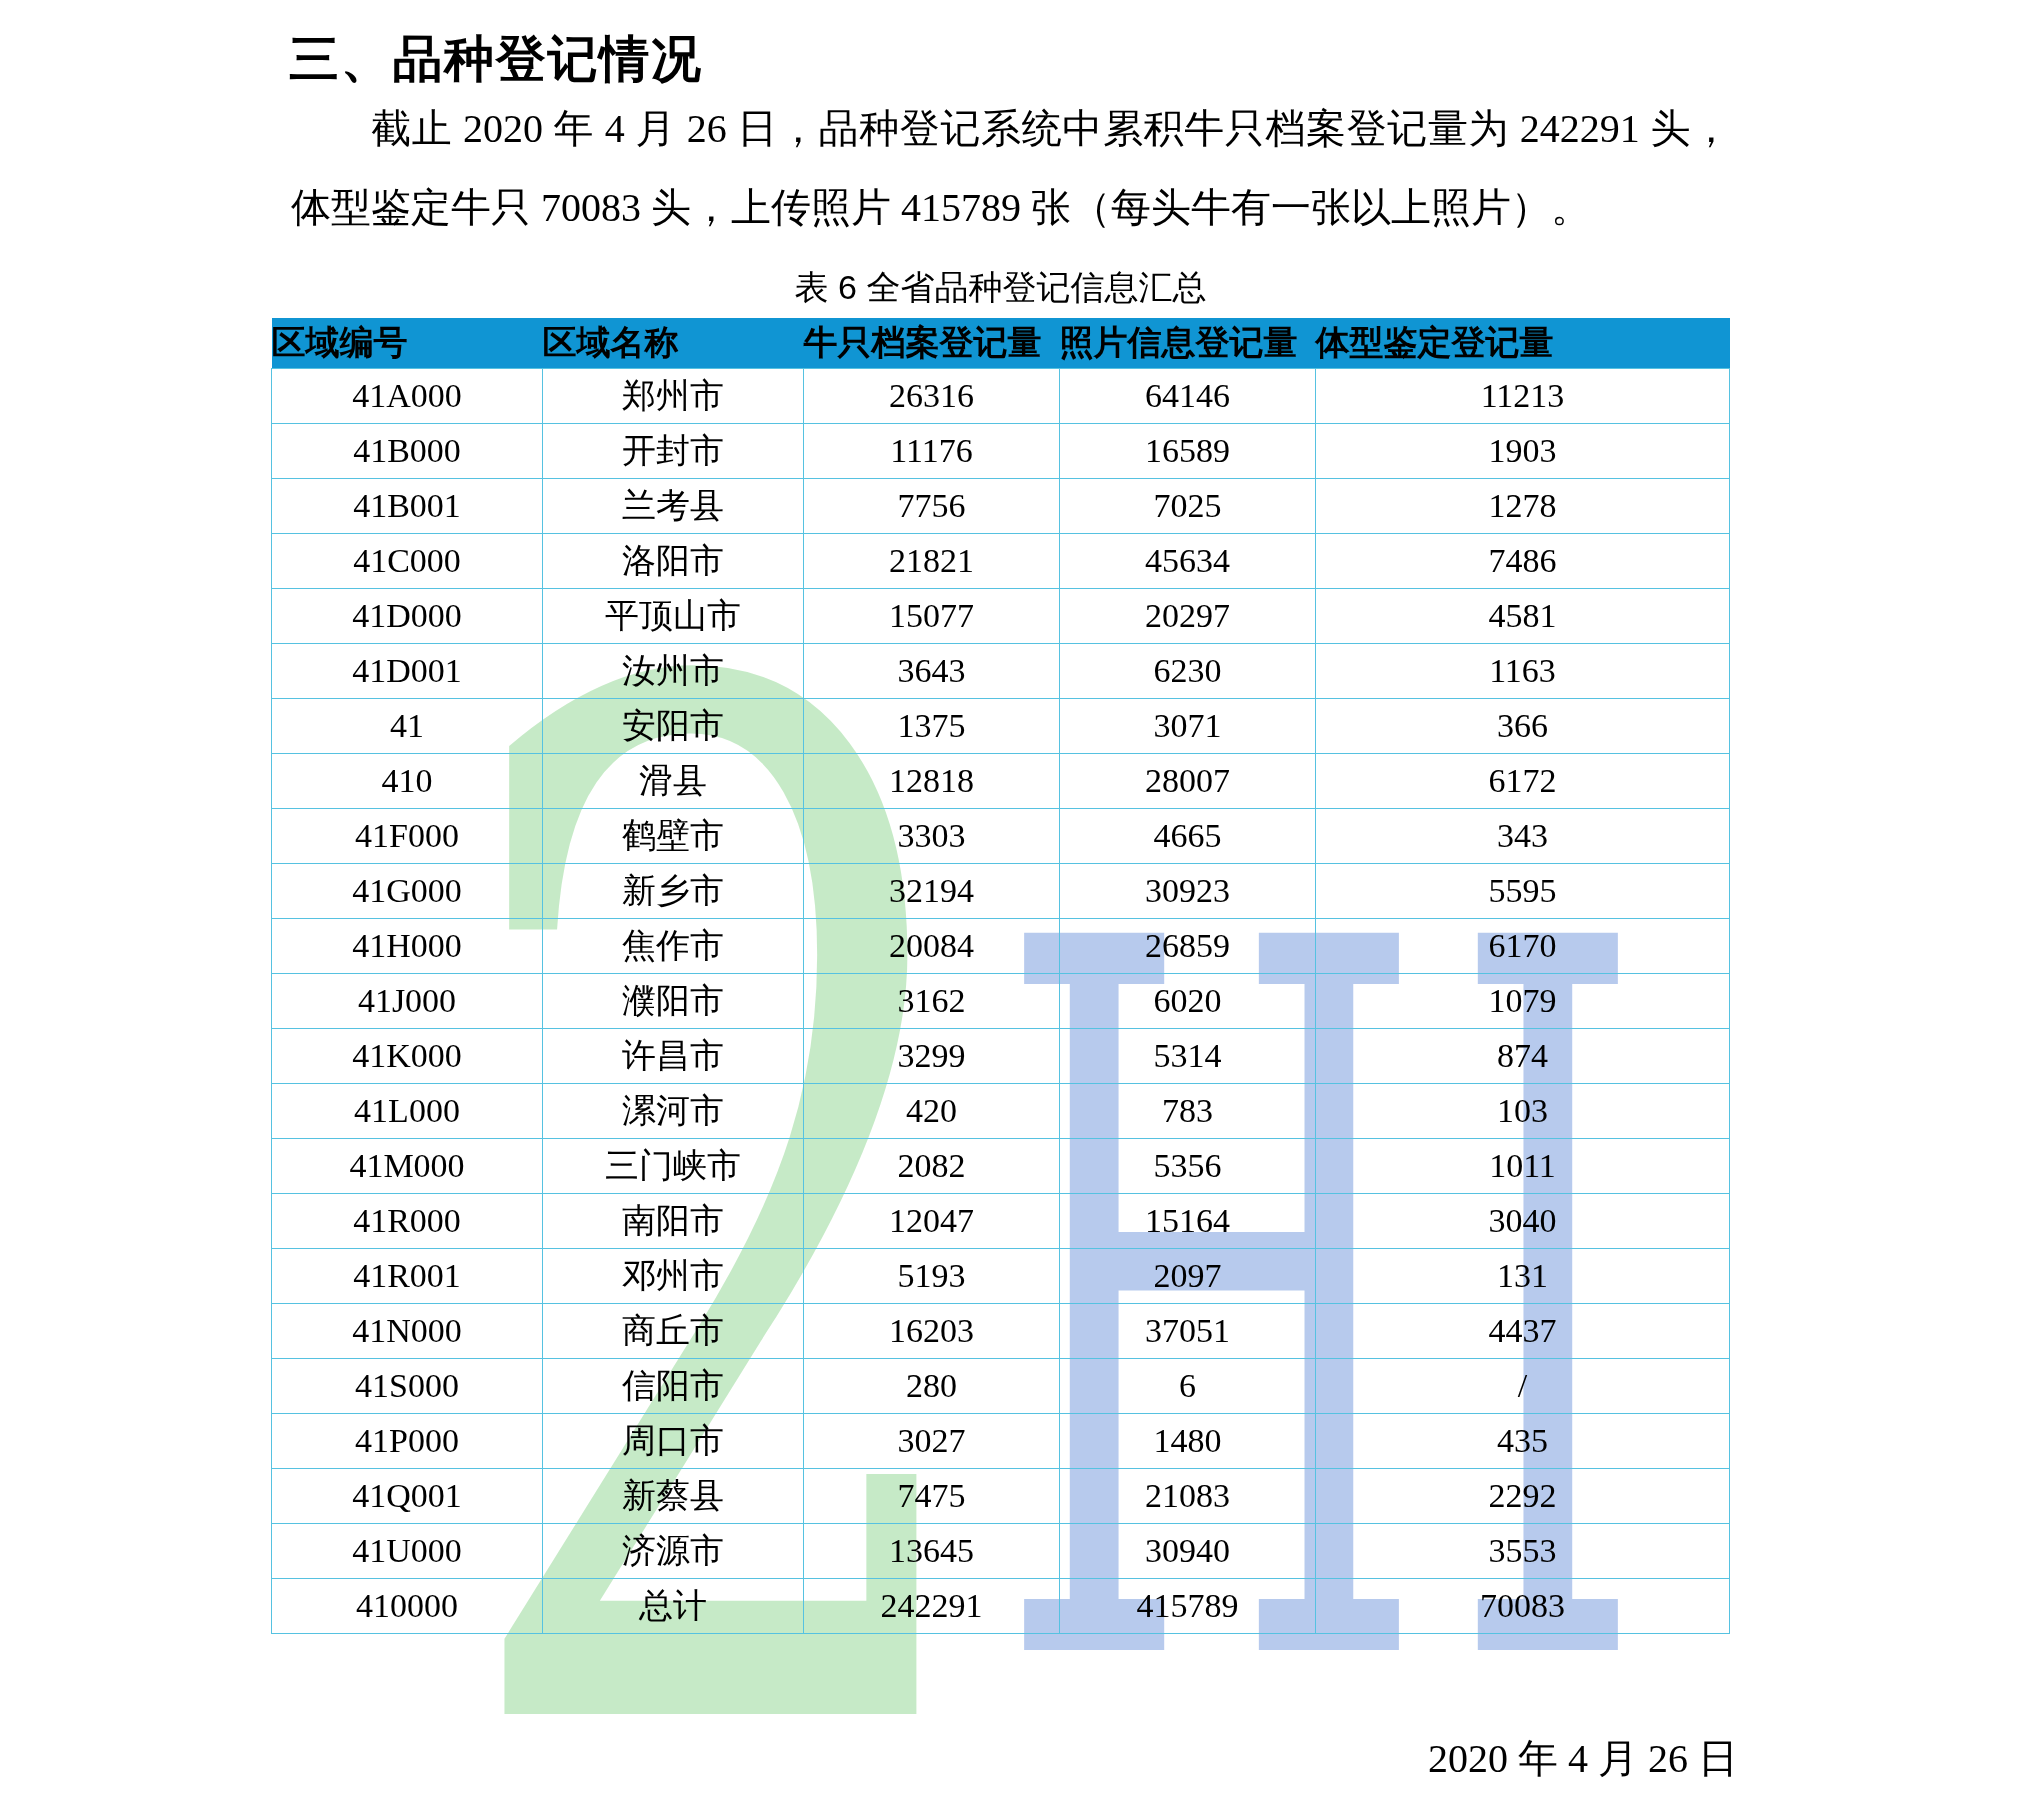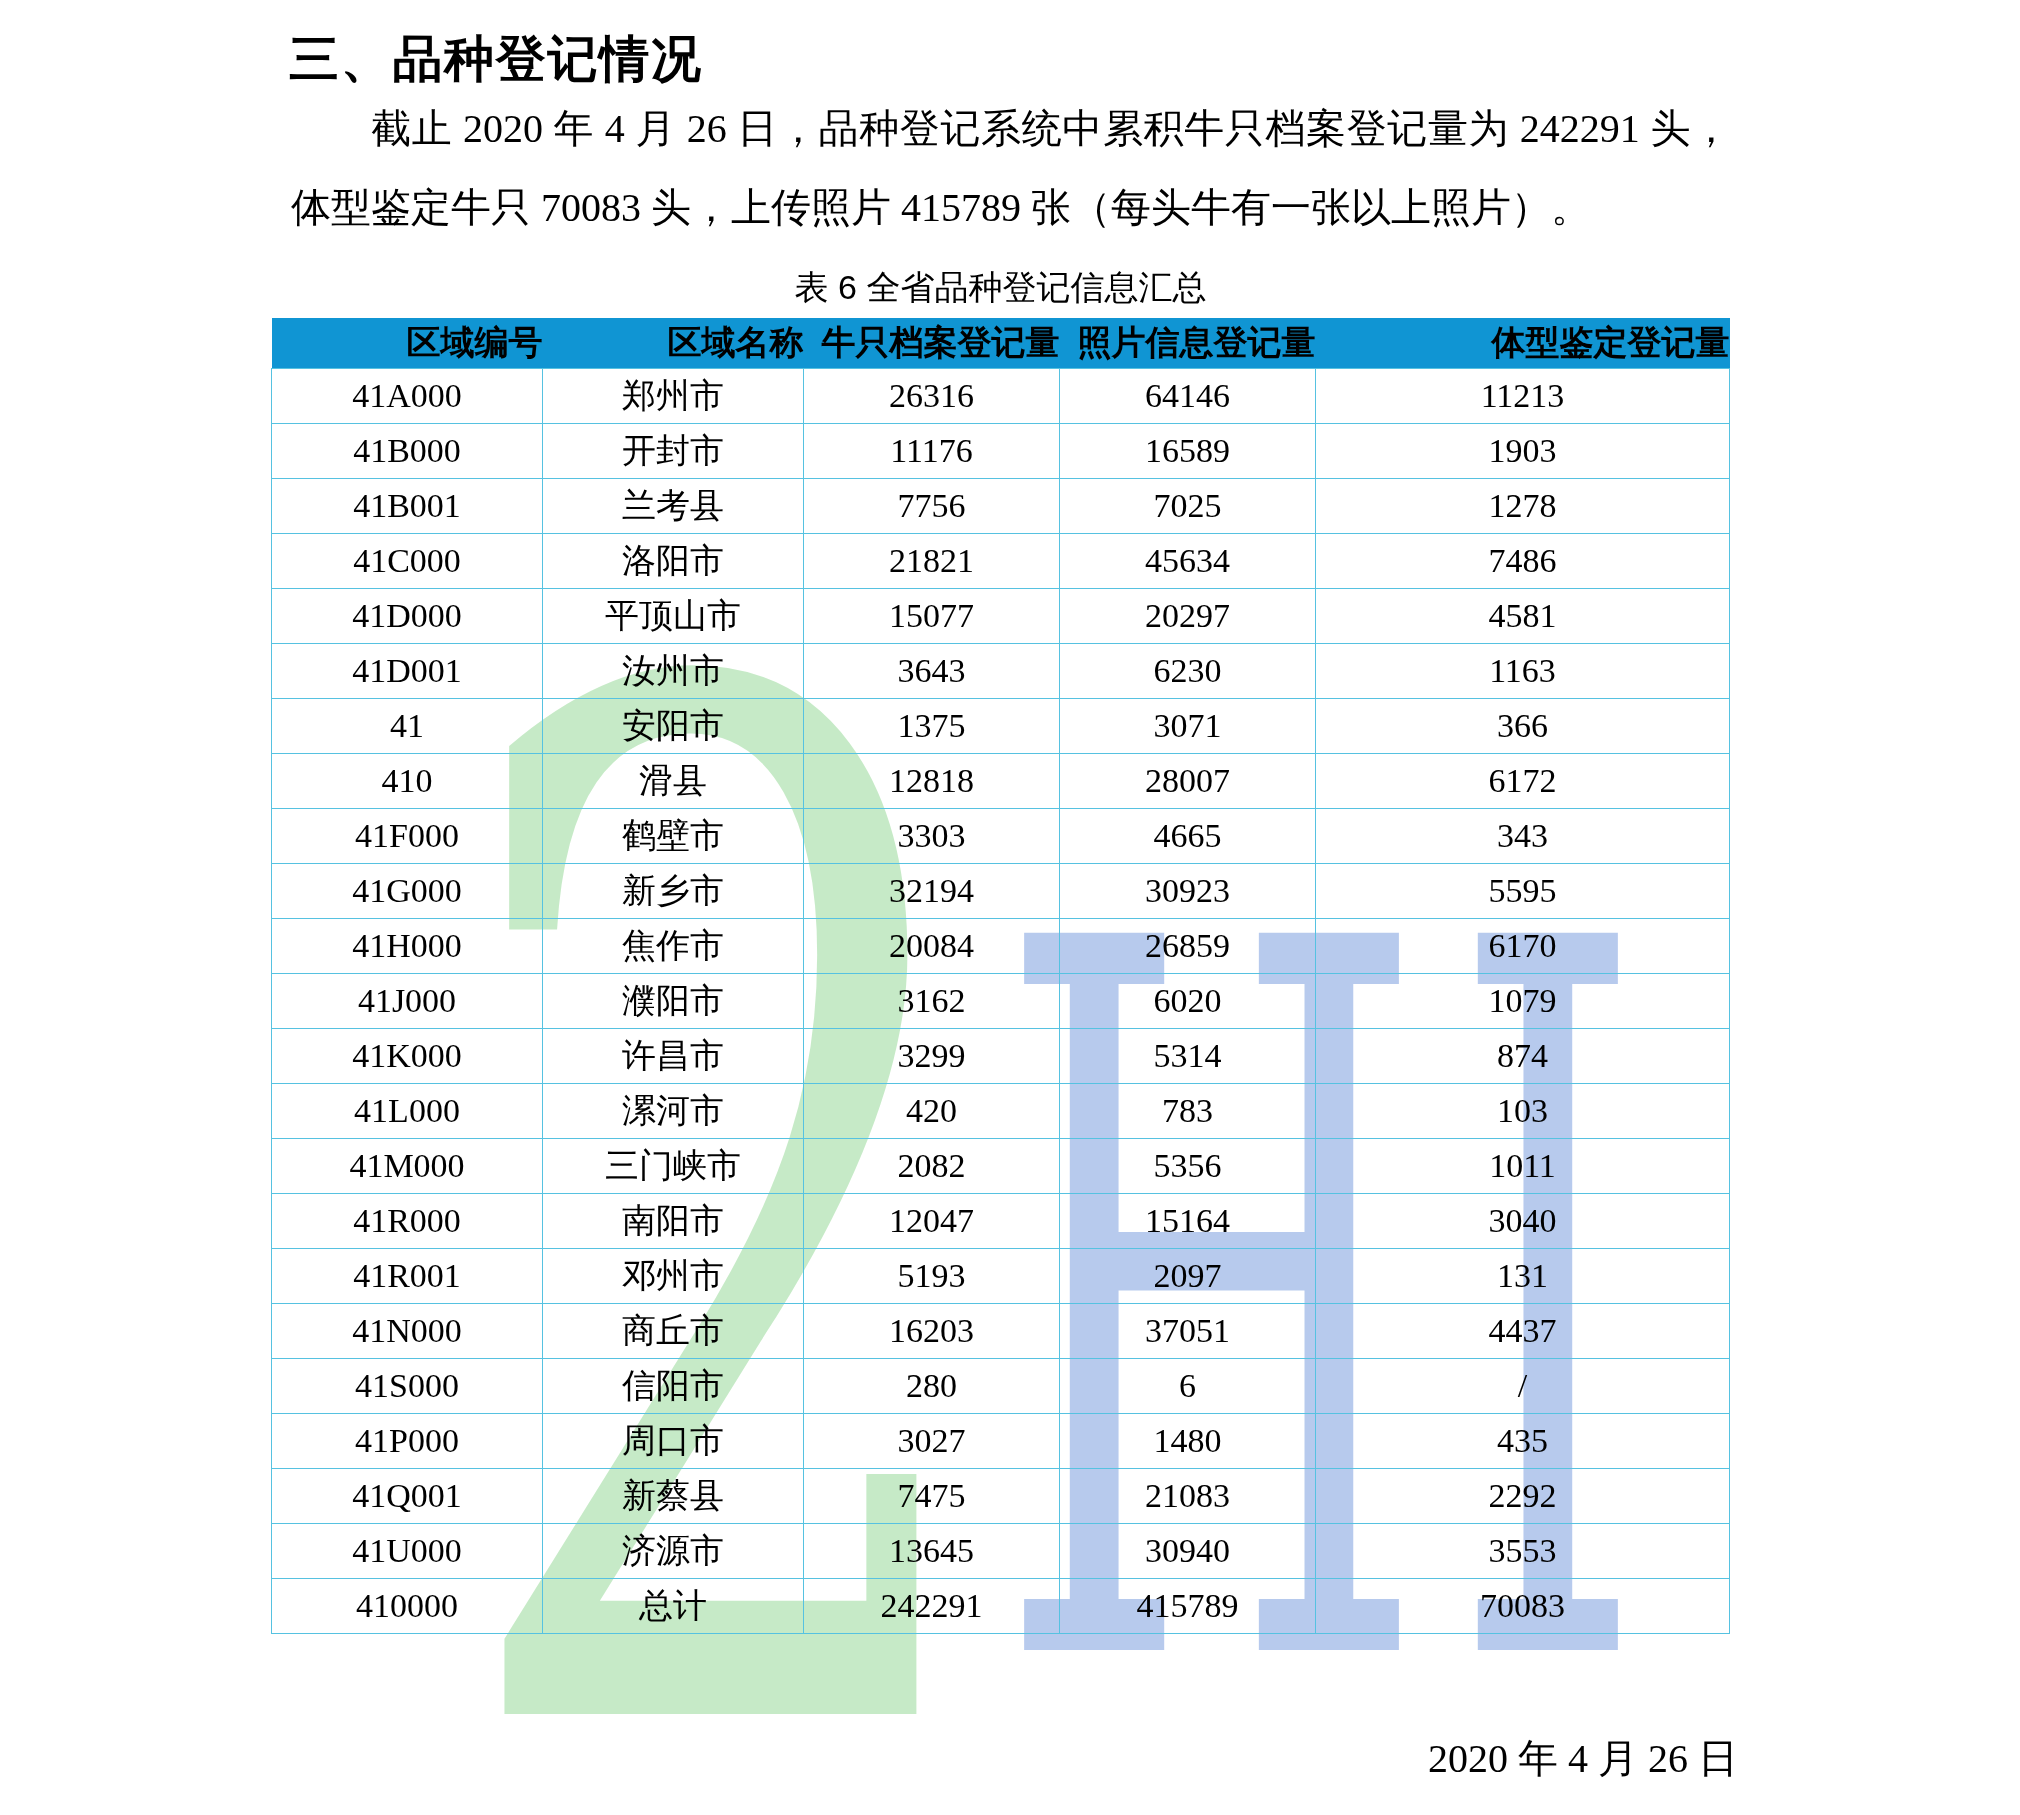--- a/index.html
+++ b/index.html
@@ -60,21 +60,21 @@
     position:absolute;left:271px;top:318px;width:1459px;
     border-collapse:collapse;table-layout:fixed;
     z-index:2;
   }
   table.reg-table thead th{
     height:50px;padding:0;
     background:#1095d3;
     border:none;
     font-family:"Liberation Sans", sans-serif;
     font-size:34px;font-weight:bold;color:#000;
-    text-align:right;vertical-align:middle;
+    text-align:left;vertical-align:middle;
   }
   table.reg-table tbody td{
     height:54px;padding:0;
     border:1.7px solid #56c2e1;
     background:transparent;
     font-family:"Liberation Serif", serif;
     font-size:34px;color:#000;
     text-align:center;vertical-align:middle;
   }
 </style>

